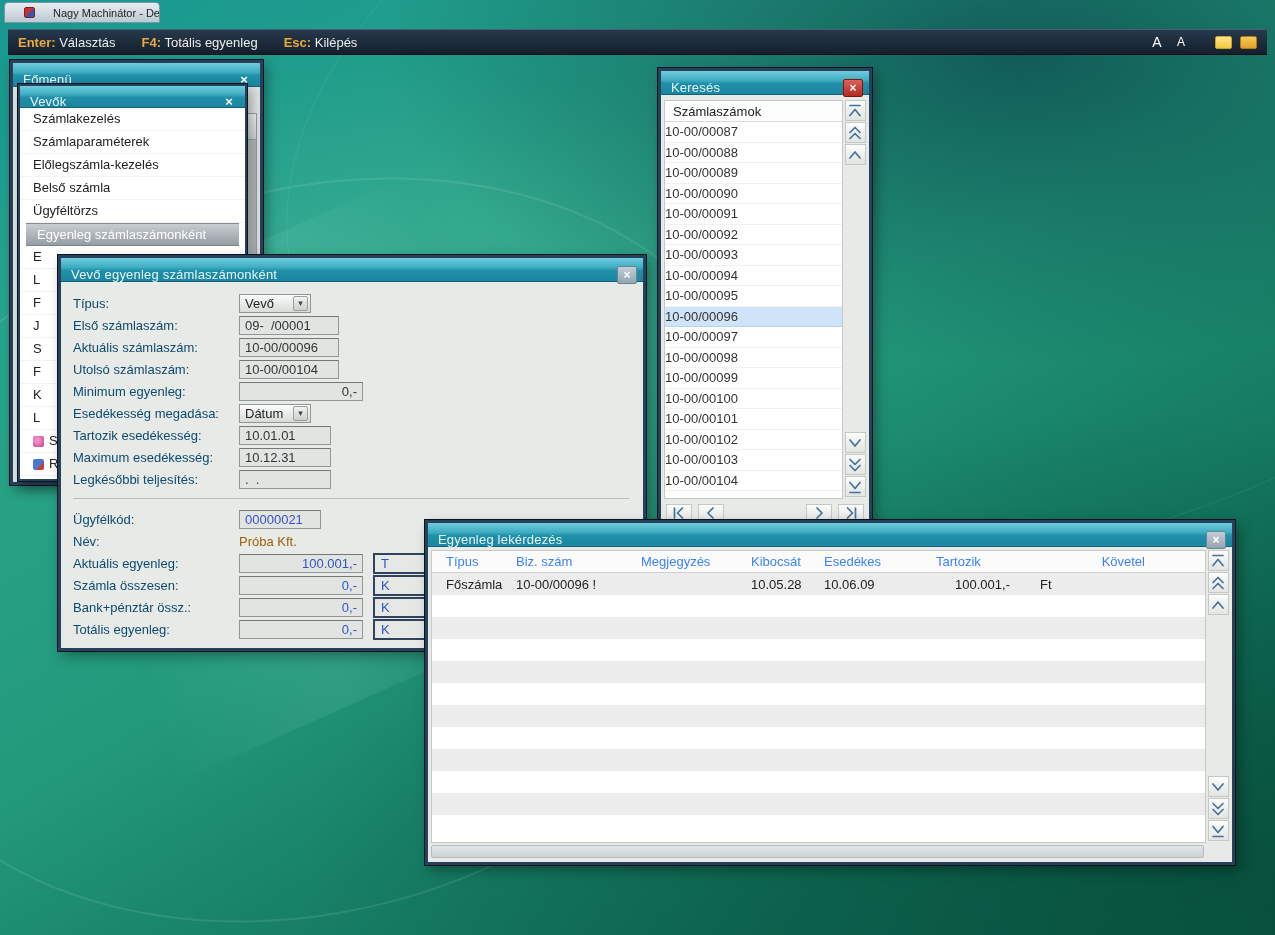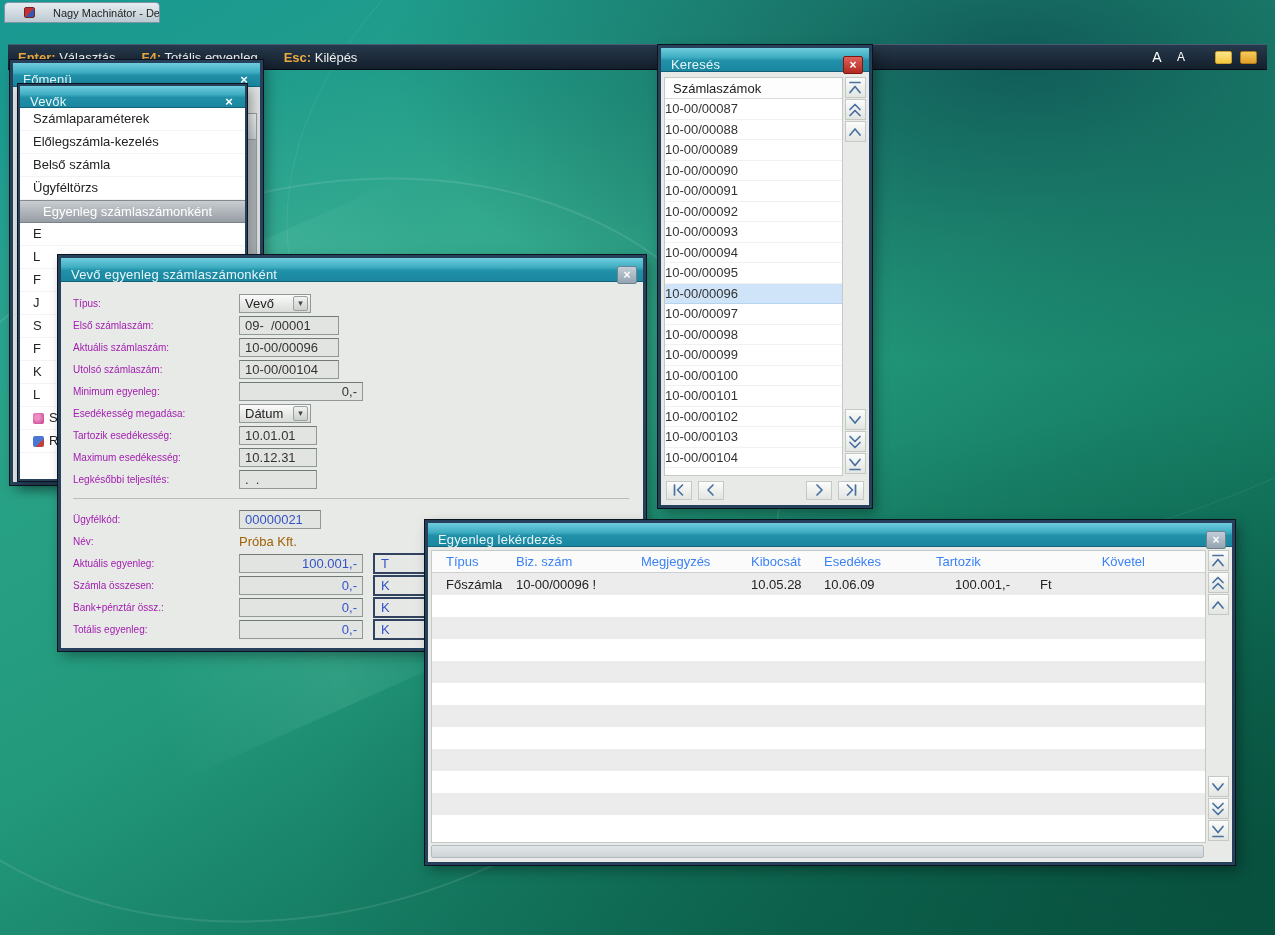--- a/index.html
+++ b/index.html
@@ -15,21 +15,21 @@
 .sw1{left:-160px;top:190px;width:950px;height:720px;border:2px solid rgba(255,255,255,.10);transform:rotate(-18deg)}
 .sw2{left:280px;top:-260px;width:1350px;height:820px;border:1px solid rgba(255,255,255,.08);transform:rotate(-10deg)}
 .band{position:absolute;left:-140px;top:250px;width:860px;height:460px;transform:rotate(-24deg);
  background:linear-gradient(100deg,transparent 30%,rgba(185,255,232,.10) 50%,transparent 70%)}
 
 #appfrag{position:absolute;left:4px;top:2px;width:156px;height:21px;z-index:6;display:flex;align-items:center;gap:18px;
  padding:0 19px;background:linear-gradient(#e6edf1,#bcc9d1);border:1px solid #7d95a6;border-radius:4px 4px 0 0;
  font-size:11px;color:#222;overflow:hidden;white-space:nowrap}
 .appico{width:11px;height:11px;flex:0 0 auto;border-radius:2px;background:linear-gradient(135deg,#c23434 55%,#3a55b0 55%);border:1px solid #7a2020}
 
-#menubar{position:absolute;left:8px;top:44px;width:1259px;height:26px;z-index:6;display:flex;align-items:center;
+#menubar{position:absolute;left:8px;top:29px;width:1259px;height:26px;z-index:6;display:flex;align-items:center;
  background:linear-gradient(#26394c,#141f2c);border-top:1px solid #4a5d72;border-bottom:1px solid #060c14;
  padding:0 10px;font-size:13px;color:#e9e9e9}
 .mshort{margin-right:26px;white-space:pre}
 .mshort b{color:#eba93f;font-weight:bold}
 .mshort span{color:#eeeeee;white-space:pre}
 .mspace{flex:1}
 .abtn{color:#fff;width:24px;text-align:center;cursor:default}
 .a1{font-size:14px}.a2{font-size:12px;margin-right:14px}
 .micon{display:inline-block;width:17px;height:13px;border-radius:2px;margin-left:8px}
 .m1{background:linear-gradient(#ffe48a,#f3c83f);border:1px solid #caa12c}
@@ -44,47 +44,47 @@
 .xbtn.gray{background:linear-gradient(#c3ced6,#93a5b2);border:1px solid #6f8291;border-radius:2px;font-size:12px;line-height:16px}
 
 #fomenu{left:10px;top:60px;width:253px;height:425px;z-index:10}
 #fomenu .body{position:relative;height:calc(100% - 24px);background:#dfe3e1}
 .fstrip{position:absolute;right:3px;top:26px;width:13px;height:178px;background:linear-gradient(90deg,#c9cecf,#aeb4b6);border:1px solid #98a0a2}
 .fthumb{width:100%;height:26px;background:linear-gradient(#eef1f2,#cfd6d8);border-bottom:1px solid #9aa2a4}
 #vevok{left:18px;top:84px;width:229px;height:397px;z-index:12;border-width:2px}
 #vevok .tbar{height:22px}
 #vevok .body{background:#fff;height:calc(100% - 22px);overflow:hidden}
 .mitem{height:23px;line-height:22px;padding-left:13px;font-size:13px;color:#222;background:#fff;border-bottom:1px solid #f3f3f3;white-space:nowrap;overflow:hidden}
-.msel{background:linear-gradient(#c9cdd1,#969da4);color:#fff;border-top:1px solid #848b92;border-bottom:1px solid #7b8289;margin:0 0;padding-left:23px}
+.msel{background:linear-gradient(#c9cdd1,#969da4);color:#fff;border-top:1px solid #848b92;border-bottom:1px solid #7b8289;margin:0 6px;padding-left:11px}
 .tray{display:flex;align-items:center}
 .ticon{display:inline-block;width:11px;height:11px;margin-right:5px;border-radius:2px}
 .t0{background:radial-gradient(circle at 40% 40%,#ef8ec2 25%,#c2388a)}
 .t1{background:linear-gradient(135deg,#4a77d4 62%,#c24040 62%)}
 .tlbl{font-size:13px;color:#222}
 
-#kereses{left:658px;top:45px;width:214px;height:463px;z-index:20;display:flex;flex-direction:column}
+#kereses{left:658px;top:68px;width:214px;height:463px;z-index:20;display:flex;flex-direction:column}
 .kbody{flex:1;display:flex;margin:5px 3px 0 3px;min-height:0}
 .klist-wrap{flex:1;background:#fff;border:1px solid #c6cac6;overflow:hidden}
 .khead{height:21px;line-height:21px;padding-left:8px;font-size:13px;color:#222;border-bottom:1px solid #d8d8d8;background:#fdfdfd}
 .krow{height:20.5px;line-height:20.5px;padding-left:0;font-size:13px;color:#333;border-bottom:1px solid #f1f1f1;white-space:nowrap}
 .krow.sel{background:#cfe4f8;border-bottom:1px solid #b7d4ee}
 .scrollcol{width:23px;display:flex;flex-direction:column;align-items:center;background:#e8eae8;padding:0 0 1px 1px}
 .sbtn{width:21px;height:21px;margin-bottom:1px;background:linear-gradient(#fbfcfb,#e2e5e2);border:1px solid #c4c9c4;display:flex;align-items:center;justify-content:center;padding:0;cursor:default}
 .sspace{flex:1}
 .knav{height:24px;margin:2px 3px 3px 3px;display:flex;align-items:center;gap:6px;padding:0 2px;background:#e8eae8}
 .nbtn{width:26px;height:19px;background:linear-gradient(#fbfcfb,#e2e5e2);border:1px solid #c4c9c4;display:flex;align-items:center;justify-content:center;padding:0;cursor:default}
 .nspace{flex:1}
 
 #balance{left:58px;top:255px;width:588px;height:396px;z-index:30}
 #balance .body{padding-top:10px}
 .frow{display:flex;align-items:center;height:22px;margin-left:12px}
-.flabel{width:166px;font-size:10px;color:#a21caf;white-space:nowrap}
+.flabel{width:166px;font-size:13px;color:#0c4a6e;white-space:nowrap}
 .finput{height:19px;background:#e2e4e2;border:1px solid #8f9896;border-top-color:#717977;font-size:13px;color:#333;
  padding:0 5px;display:flex;align-items:center;white-space:pre;overflow:hidden}
-.w-acct{width:100px}.w-date{width:78px}.w-amt{width:124px;justify-content:flex-end}.w-code{width:82px}
+.w-acct{width:100px}.w-date{width:92px}.w-amt{width:124px;justify-content:flex-end}.w-code{width:82px}
 .blue{color:#3453c6}
 .fname{font-size:13px;color:#a16207;white-space:pre}
 .fdrop{width:72px;height:19px;background:linear-gradient(#fafbfa,#d8dbd8);border:1px solid #8f9896;font-size:13px;color:#222;
  padding:0 2px 0 5px;display:flex;align-items:center;cursor:default}
 .darr{margin-left:auto;width:15px;height:15px;font-size:9px;color:#444;display:flex;align-items:center;justify-content:center;
  background:linear-gradient(#f1f2f1,#ccd0cc);border:1px solid #9aa09e;border-radius:2px}
 .flag{width:54px;height:21px;border:2px solid #31435f;background:#e6e8e6;color:#3453c6;font-size:13px;
  display:flex;align-items:center;padding-left:6px;margin-left:10px}
 .fsep{border-top:1px solid #b9bdb9;margin:8px 14px 9px 12px}
 
@@ -138,20 +138,21 @@
       </div>
   </div>
 </div>
 
 <div class="win" id="vevok">
   <div class="tbar">
     <span class="ttl">Vevők</span>
     <span class="xbtn">×</span>
   </div>
   <div class="body" id="vevok-list">
+      <div class="mitem">Számlakezelés</div>
       <div class="mitem">Számlaparaméterek</div>
       <div class="mitem">Előlegszámla-kezelés</div>
       <div class="mitem">Belső számla</div>
       <div class="mitem">Ügyféltörzs</div>
       <div class="mitem msel">Egyenleg számlaszámonként</div>
       <div class="mitem">E</div>
       <div class="mitem">L</div>
       <div class="mitem">F</div>
       <div class="mitem">J</div>
       <div class="mitem">S</div>

